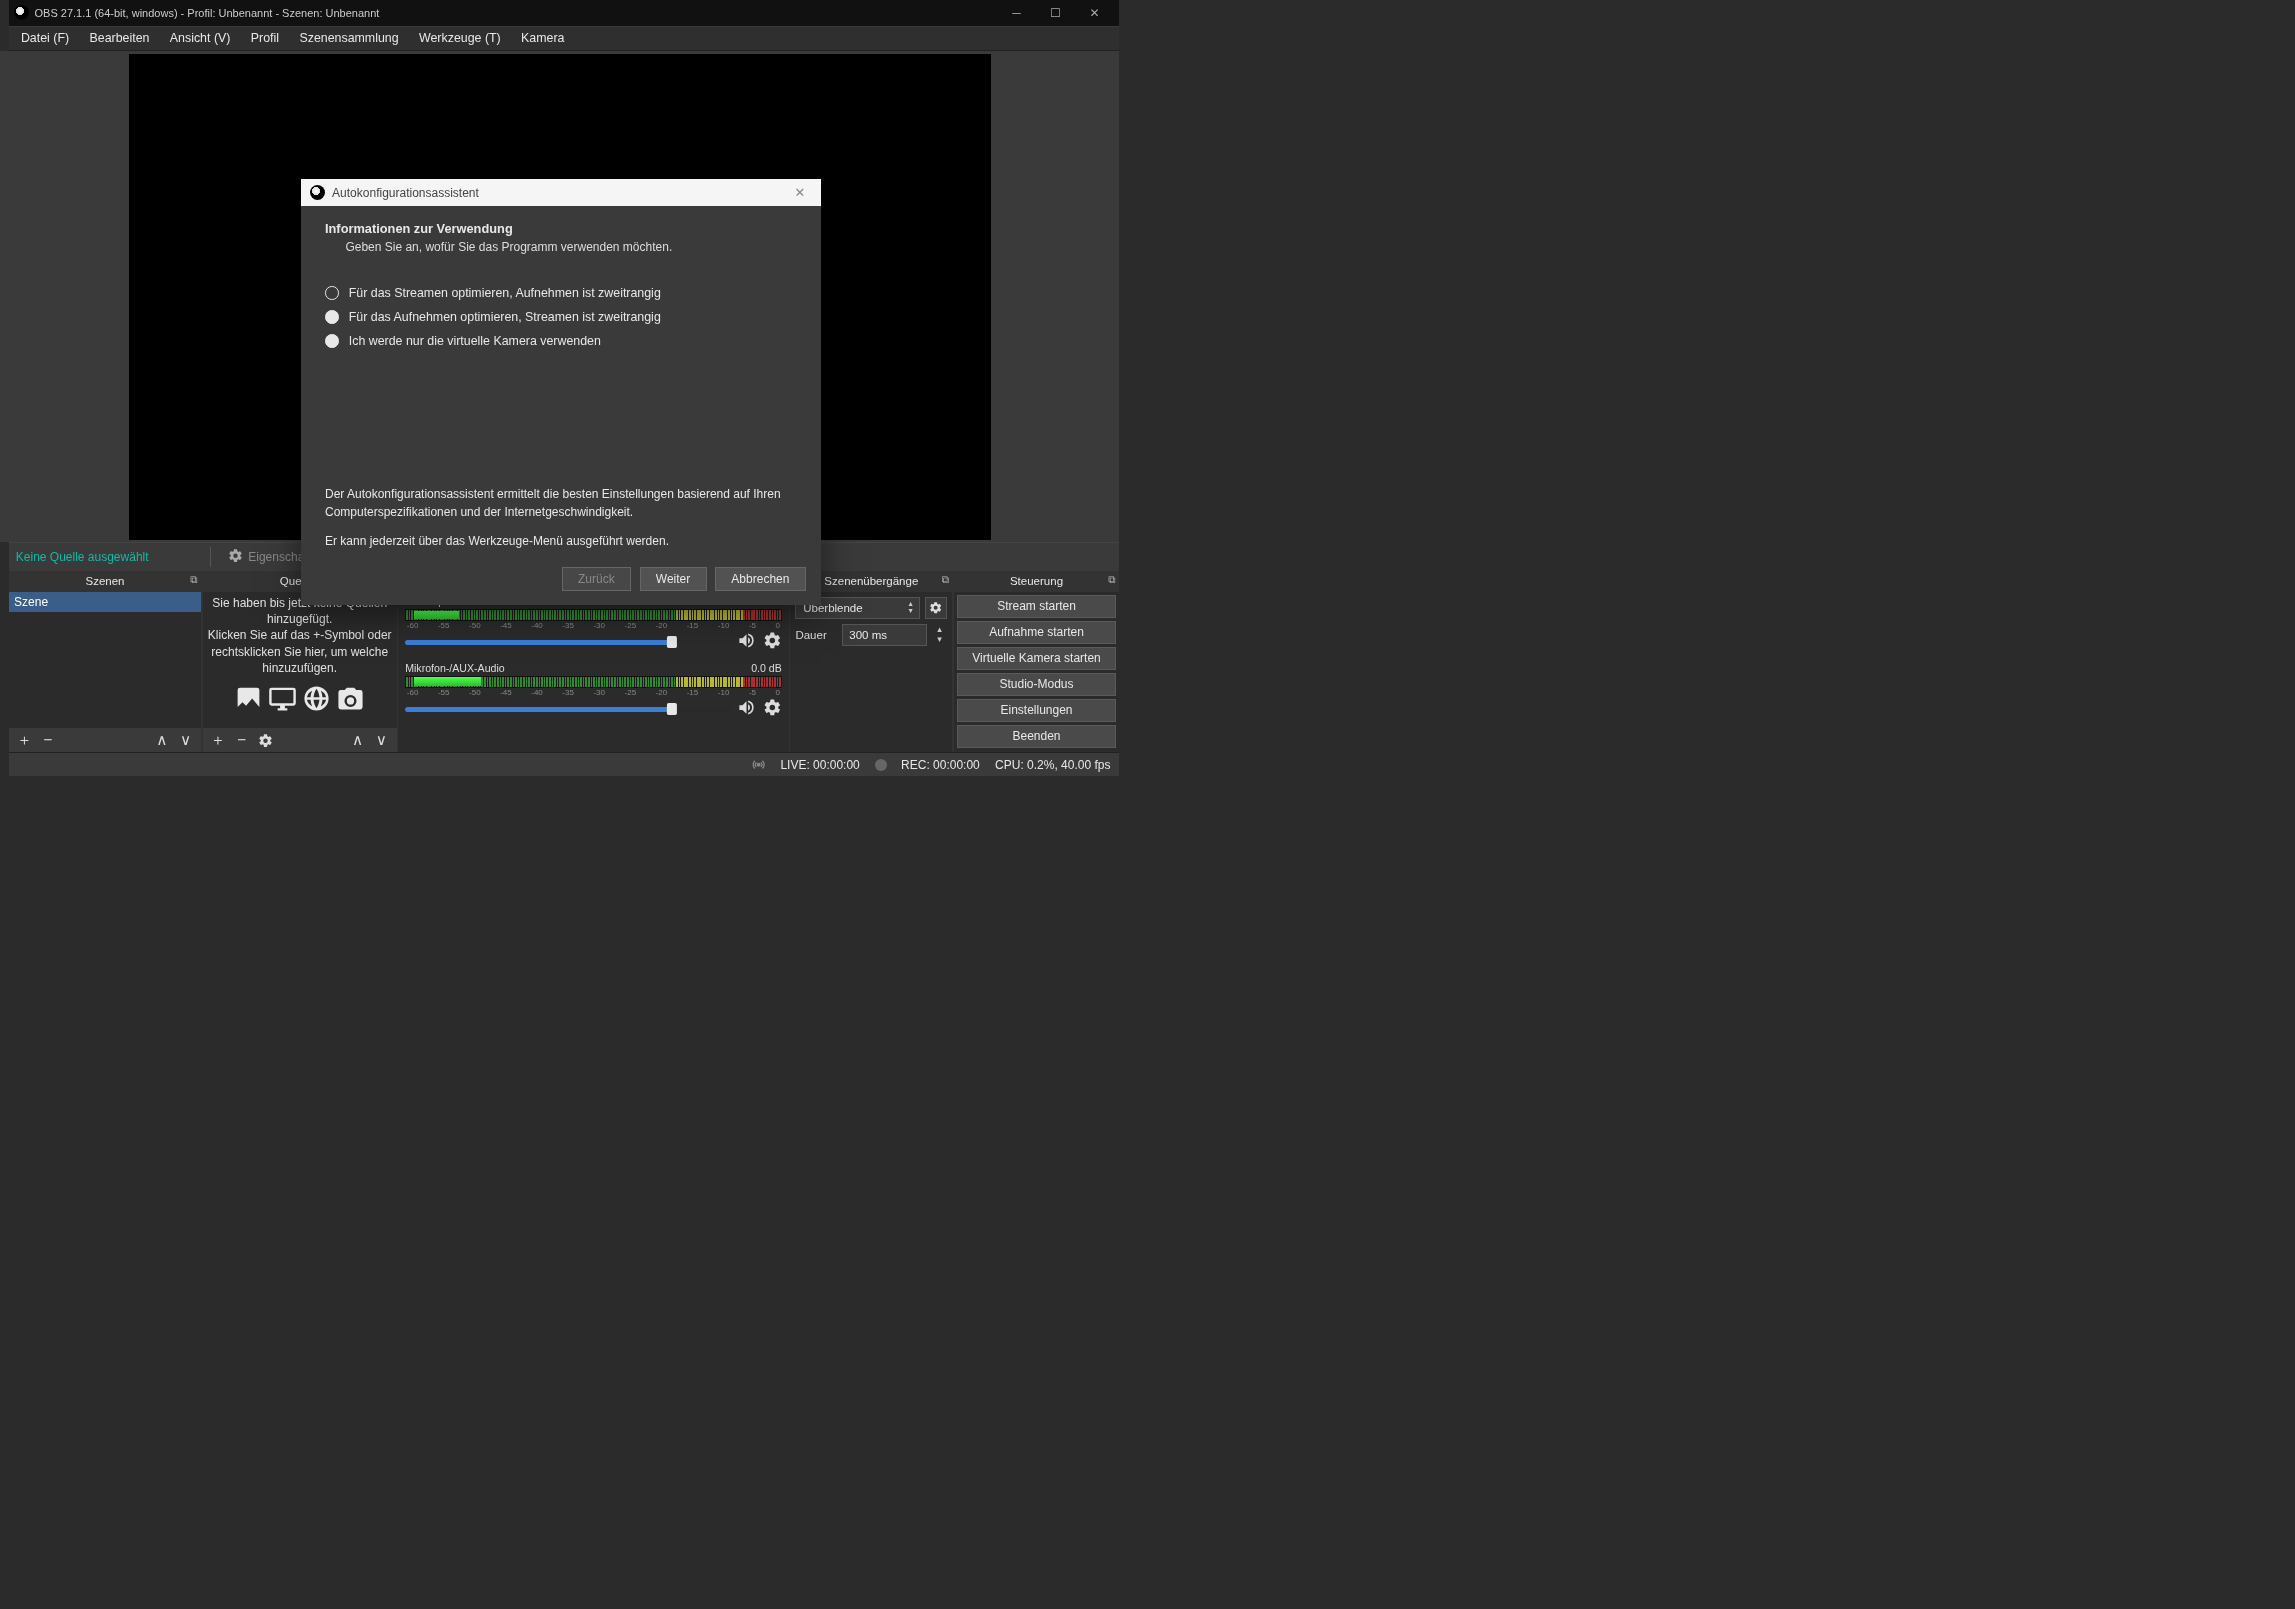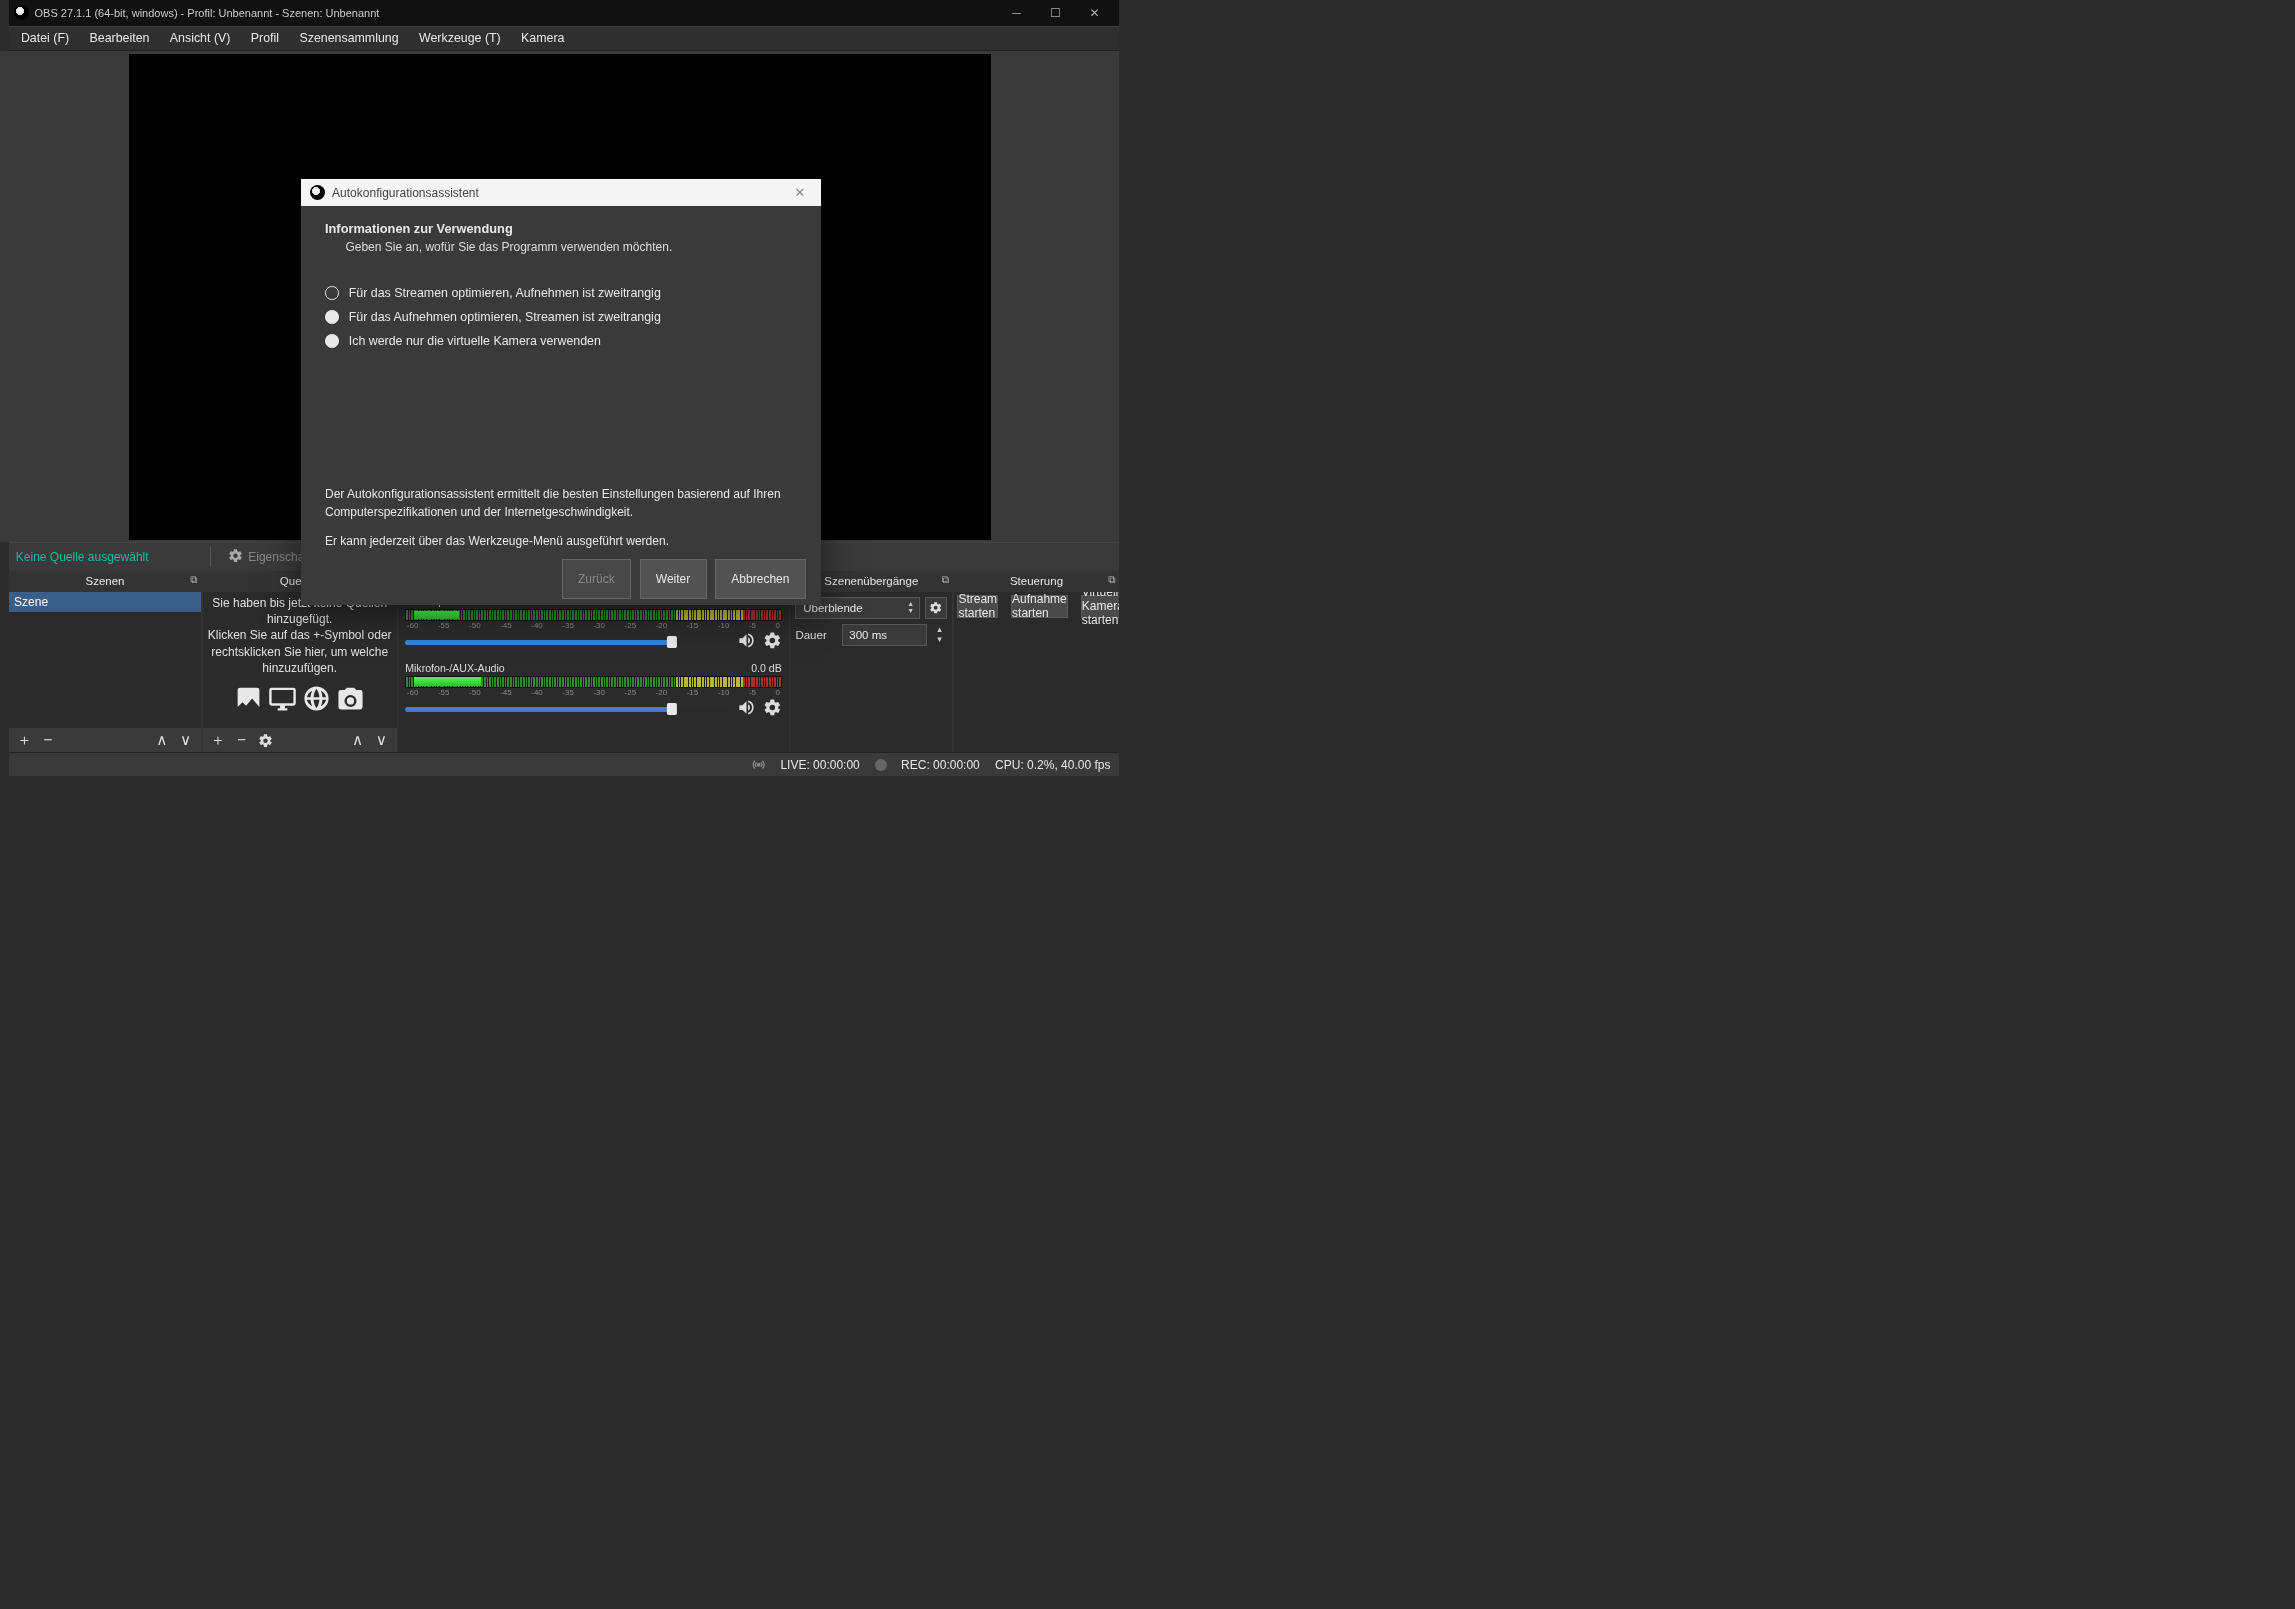--- a/index.html
+++ b/index.html
@@ -72,21 +72,21 @@
   .trans-body { padding:5.1px 5.1px; display:flex; flex-direction:column; gap:5.1px; }
   .trans-row { display:flex; align-items:center; gap:5.1px; }
   .combo { flex:1; height:22px; background:#3a3a3a; border:0.9px solid #555; display:flex; align-items:center; padding:0 6.8px; color:#e8e8e8; font-size:11.5px; position:relative;}
   .combo .chev { position:absolute; right:5.1px; display:flex; flex-direction:column; font-size:6.8px; line-height:6.8px; color:#ccc; gap:0;}
   .gear-side { width:22px; height:22px; background:#3a3a3a; border:0.9px solid #555; display:flex; align-items:center; justify-content:center;}
   .dur-label { width:41px; font-size:11.5px; color:#ddd;}
   .spinbox { flex:1; height:22px; background:#3a3a3a; border:0.9px solid #555; display:flex; align-items:center; padding:0 6.8px; color:#e8e8e8; font-size:11.5px;}
   .spin-ctrl { width:15.3px; display:flex; flex-direction:column; font-size:7.7px; line-height:9.4px; color:#ccc; text-align:center;}
 
   
-  .controls-body { padding:3.4px; display:flex; flex-direction:row; gap:13px; }
+  .controls-body { padding:3.4px; display:flex; flex-direction:column; gap:3px; }
   .ctrl-btn { height:23px; background:#4a4a4a; border:0.9px solid #5a5a5a; color:#e8e8e8; font-size:12px; display:flex; align-items:center; justify-content:center;}
 
   
   .statusbar { height:24px; background:#3a3a3a; display:flex; align-items:center; justify-content:flex-end; gap:15.3px; padding:0 8.5px; font-size:12px; color:#e8e8e8; border-top:0.9px solid #222;}
   .stat-group { display:flex; align-items:center; gap:14px;}
   .dot-red { width:12px; height:12px; border-radius:50%; background:#666;}
   .broadcast-icon { width:15.3px; height:15.3px; fill:#888;}
 
   
   .modal { position:absolute; left:292px; top:179px; width:520px; background:#3a3a3a; box-shadow:0 6.8px 34px rgba(0,0,0,0.5); display:flex; flex-direction:column;}
@@ -96,21 +96,21 @@
   .modal-title .mclose { color:#888; padding:0 6.8px; font-size:12.8px;}
   .modal-body { padding:15.3px 24px 13.6px 24px; color:#e8e8e8; height: 358px; display:flex; flex-direction:column;}
   .modal-body .h1 { font-weight:bold; font-size:12.8px; margin-bottom:3.4px;}
   .modal-body .sub { padding-left:20.4px; font-size:12px; color:#ddd; margin-bottom:27px;}
   .radio-row { display:flex; align-items:center; gap:10.2px; margin:5.1px 0; font-size:12.4px;}
   .radio-outer { width:13.6px; height:13.6px; border:1.7px solid #e8e8e8; border-radius:50%; display:flex; align-items:center; justify-content:center; flex:none;}
   .radio-outer.filled { background:#e8e8e8;}
   .modal-info { margin-top:auto; font-weight:normal; font-size:12px; line-height:1.45;}
   .modal-info .p2 { margin-top:12px;}
   .modal-buttons { height:41px; display:flex; align-items:center; justify-content:flex-end; gap:8.5px; padding:0 15.3px 10.2px 0;}
-  .mbtn { height:40px; padding:0 15.3px; background:#525252; border:0.9px solid #666; color:#e8e8e8; font-size:12px; display:flex; align-items:center;}
+  .mbtn { height:24px; padding:0 15.3px; background:#525252; border:0.9px solid #666; color:#e8e8e8; font-size:12px; display:flex; align-items:center;}
   .mbtn.disabled { color:#888; background:#474747;}
 
   .u { user-select:none;margin-left:9px; }
 </style>
 </head>
 <body>
 
 <div class="titlebar u">
   <div class="obs-logo-icon"></div>
   <div class="title-text">OBS 27.1.1 (64-bit, windows) - Profil: Unbenannt - Szenen: Unbenannt</div>

